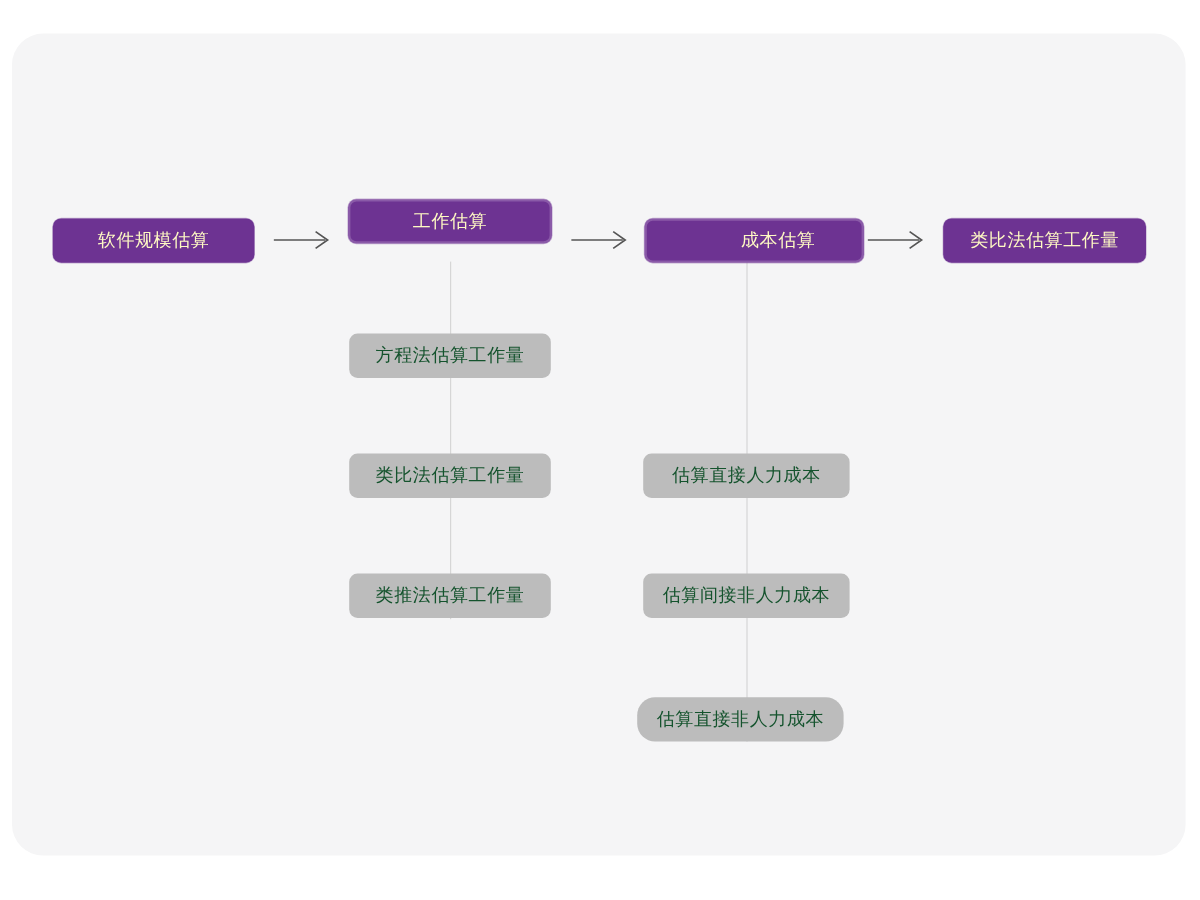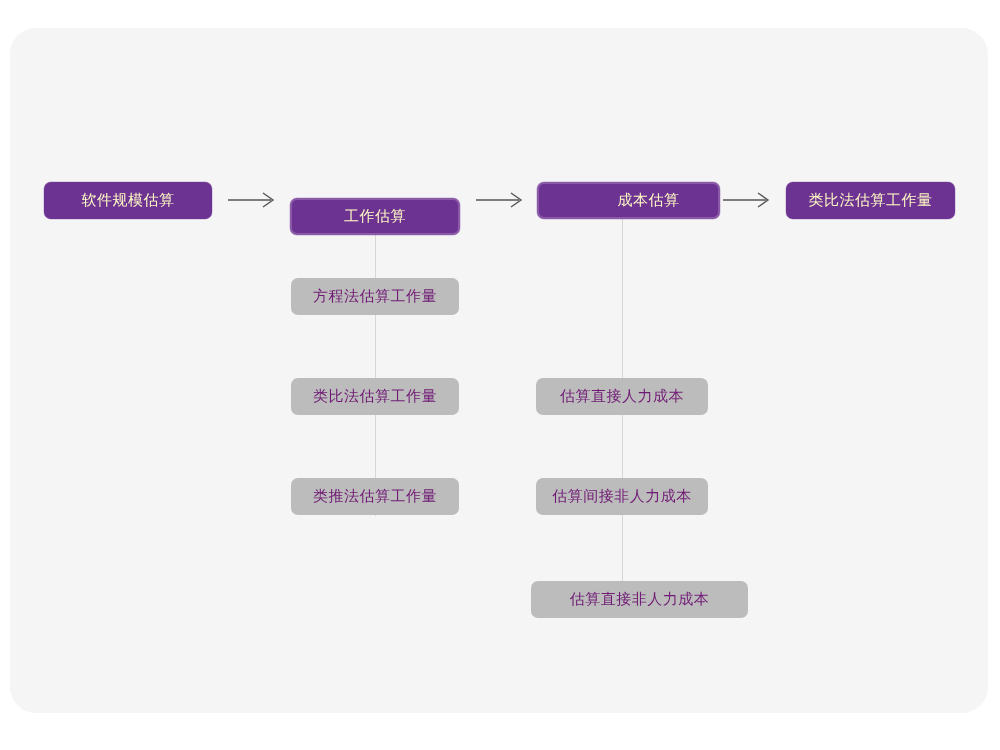--- a/index.html
+++ b/index.html
@@ -76,21 +76,21 @@
   }
   .node.primary {
     background: #6d3392;
     box-shadow: 0 0 0 0.5px rgba(109,51,146,0.35);
   }
   .node.primary.framed {
     border: 2px solid #8a5aa8;
   }
   .node.secondary {
     background: #bcbcbc;
-    color: #701a75;
+    color: #14532d;
   }
 </style>
 </head>
 <body>
 
 <div id="canvas">
 
   <div id="card"></div>
 
 
@@ -111,32 +111,32 @@
   </div>
   <div class="arrow" style="left:723px; top:190px; width:50px;">
     <svg width="50" height="20" viewBox="0 0 50 20" aria-hidden="true">
       <line x1="0" y1="10" x2="43" y2="10" stroke="#555555" stroke-width="1.4"></line>
       <polyline points="35,3 45,10 35,17" fill="none" stroke="#555555" stroke-width="1.4"></polyline>
     </svg>
   </div>
 
   <div class="node primary" style="left:44px; top:182px; width:168px; height:37px;">软件规模估算</div>
 
-  <div class="node primary framed" style="left:290px; top:198px; width:170px; height:37px;">工作估算</div>
+  <div class="node primary framed" style="left:290px; top:166px; width:170px; height:37px;">工作估算</div>
 
   <div class="node primary framed" style="left:537px; top:182px; width:183px; height:37px;padding-left:40px;">成本估算</div>
 
   <div class="node primary" style="left:786px; top:182px; width:169px; height:37px;">类比法估算工作量</div>
 
   <div class="node secondary" style="left:291px; top:278px; width:168px; height:37px;">方程法估算工作量</div>
 
   <div class="node secondary" style="left:291px; top:378px; width:168px; height:37px;">类比法估算工作量</div>
 
   <div class="node secondary" style="left:291px; top:478px; width:168px; height:37px;">类推法估算工作量</div>
 
 
   <div class="node secondary" style="left:536px; top:378px; width:172px; height:37px;">估算直接人力成本</div>
 
   <div class="node secondary" style="left:536px; top:478px; width:172px; height:37px;">估算间接非人力成本</div>
 
-  <div class="node secondary" style="left:531px; top:581px; width:217px; height:37px;">估算直接非人力成本</div>
+  <div class="node secondary" style="left:531px; top:581px; width:172px; height:37px;border-radius:15px;">估算直接非人力成本</div>
 
 </div>
 
 </body></html>

